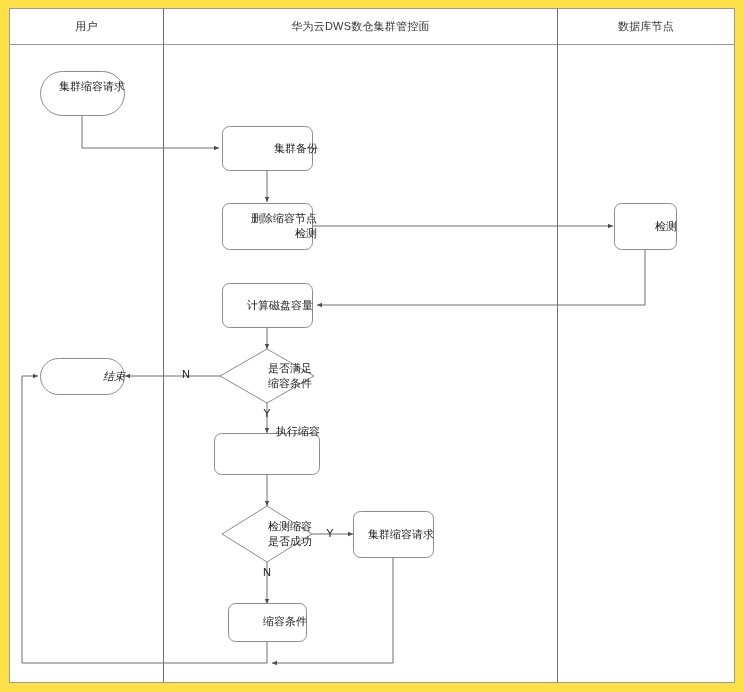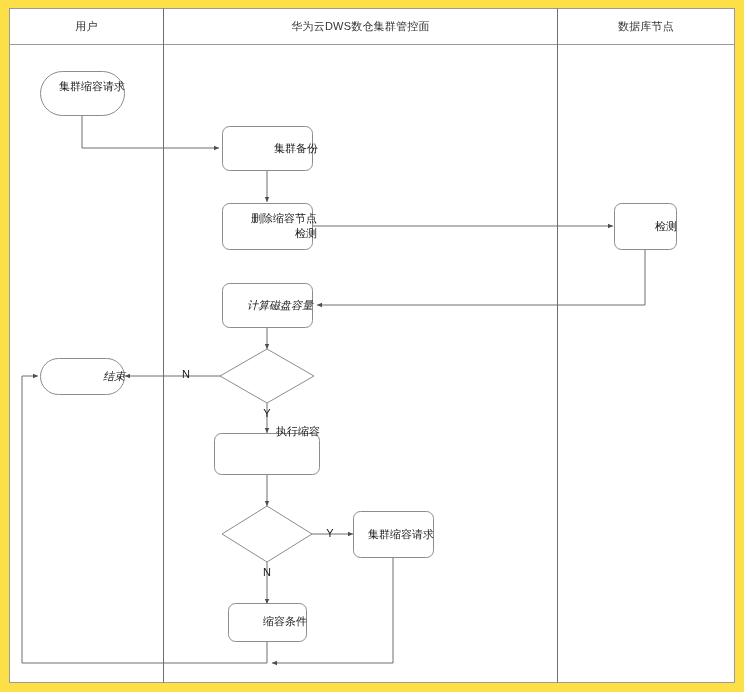--- a/index.html
+++ b/index.html
@@ -115,23 +115,27 @@
 
   <div class="lane-title" style="left:10px; top:19px; width:153px;">用户</div>
   <div class="lane-title" style="left:558px; top:19px; width:176px;">数据库节点</div>
   <div class="lane-title" style="left:164px; top:19px; width:393px;">华为云DWS数仓集群管控面</div>
 
   <div class="node-label" style="left:41px; top:79px; width:84px;">集群缩容请求</div>
   <div class="node-label" style="left:228px; top:141px; width:90px;">集群备份</div>
   <div class="node-label" style="left:219px; top:211px; width:98px;">删除缩容节点
 检测</div>
   <div class="node-label" style="left:615px; top:219px; width:62px;">检测</div>
-  <div class="node-label" style="left:223px; top:298px; width:90px;font-style:italic;">计算磁盘容量</div>
+  <div class="node-label" style="left:223px; top:298px; width:90px;">计算磁盘容量</div>
+  <div class="node-label" style="left:222px; top:361px; width:90px;">是否满足
+缩容条件</div>
   <div class="node-label" style="left:41px; top:369px; width:84px;font-style:italic;">结束</div>
   <div class="node-label" style="left:215px; top:424px; width:105px;">执行缩容</div>
+  <div class="node-label" style="left:222px; top:519px; width:90px;">检测缩容
+是否成功</div>
   <div class="node-label" style="left:354px; top:527px; width:80px;">集群缩容请求</div>
   <div class="node-label" style="left:229px; top:614px; width:78px;">缩容条件</div>
 
   <div class="edge-label" style="left:178px; top:368px; width:16px;">N</div>
   <div class="edge-label" style="left:259px; top:407px; width:16px;">Y</div>
   <div class="edge-label" style="left:322px; top:527px; width:16px;">Y</div>
   <div class="edge-label" style="left:259px; top:566px; width:16px;">N</div>
 
   <div class="hit" style="left:40px; top:71px; width:86px; height:46px;"></div>
   <div class="hit" style="left:222px; top:126px; width:92px; height:46px;"></div>

